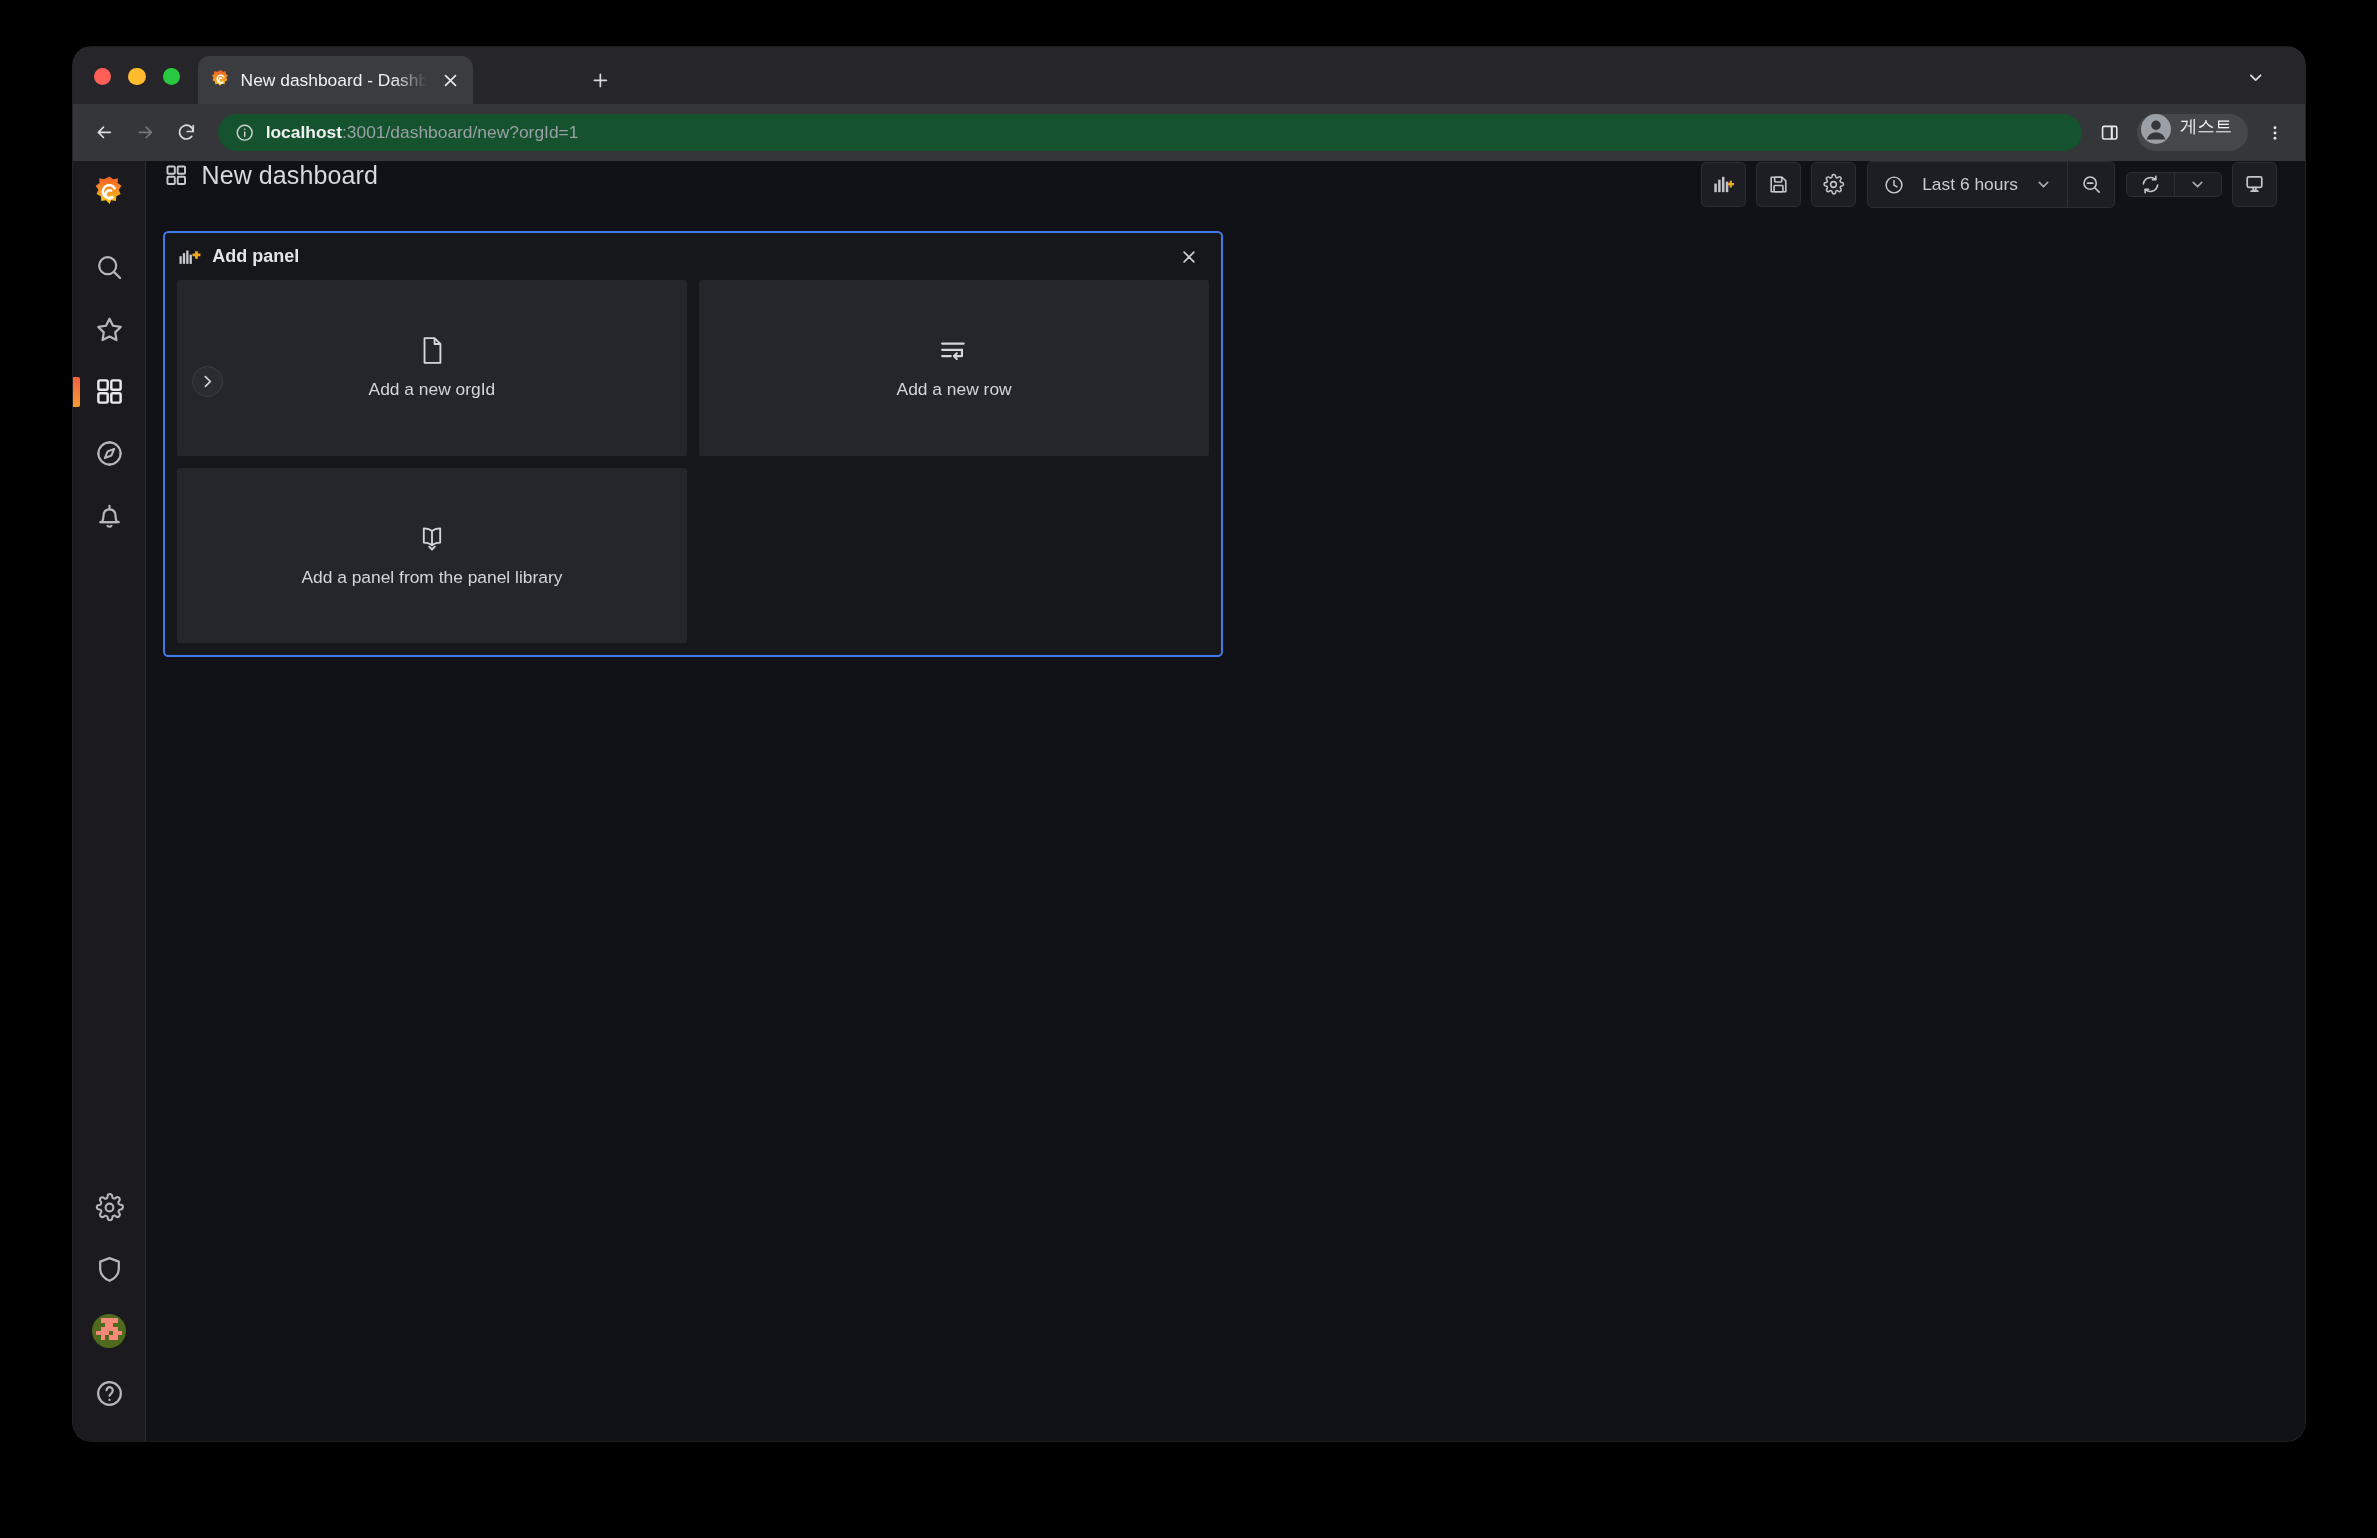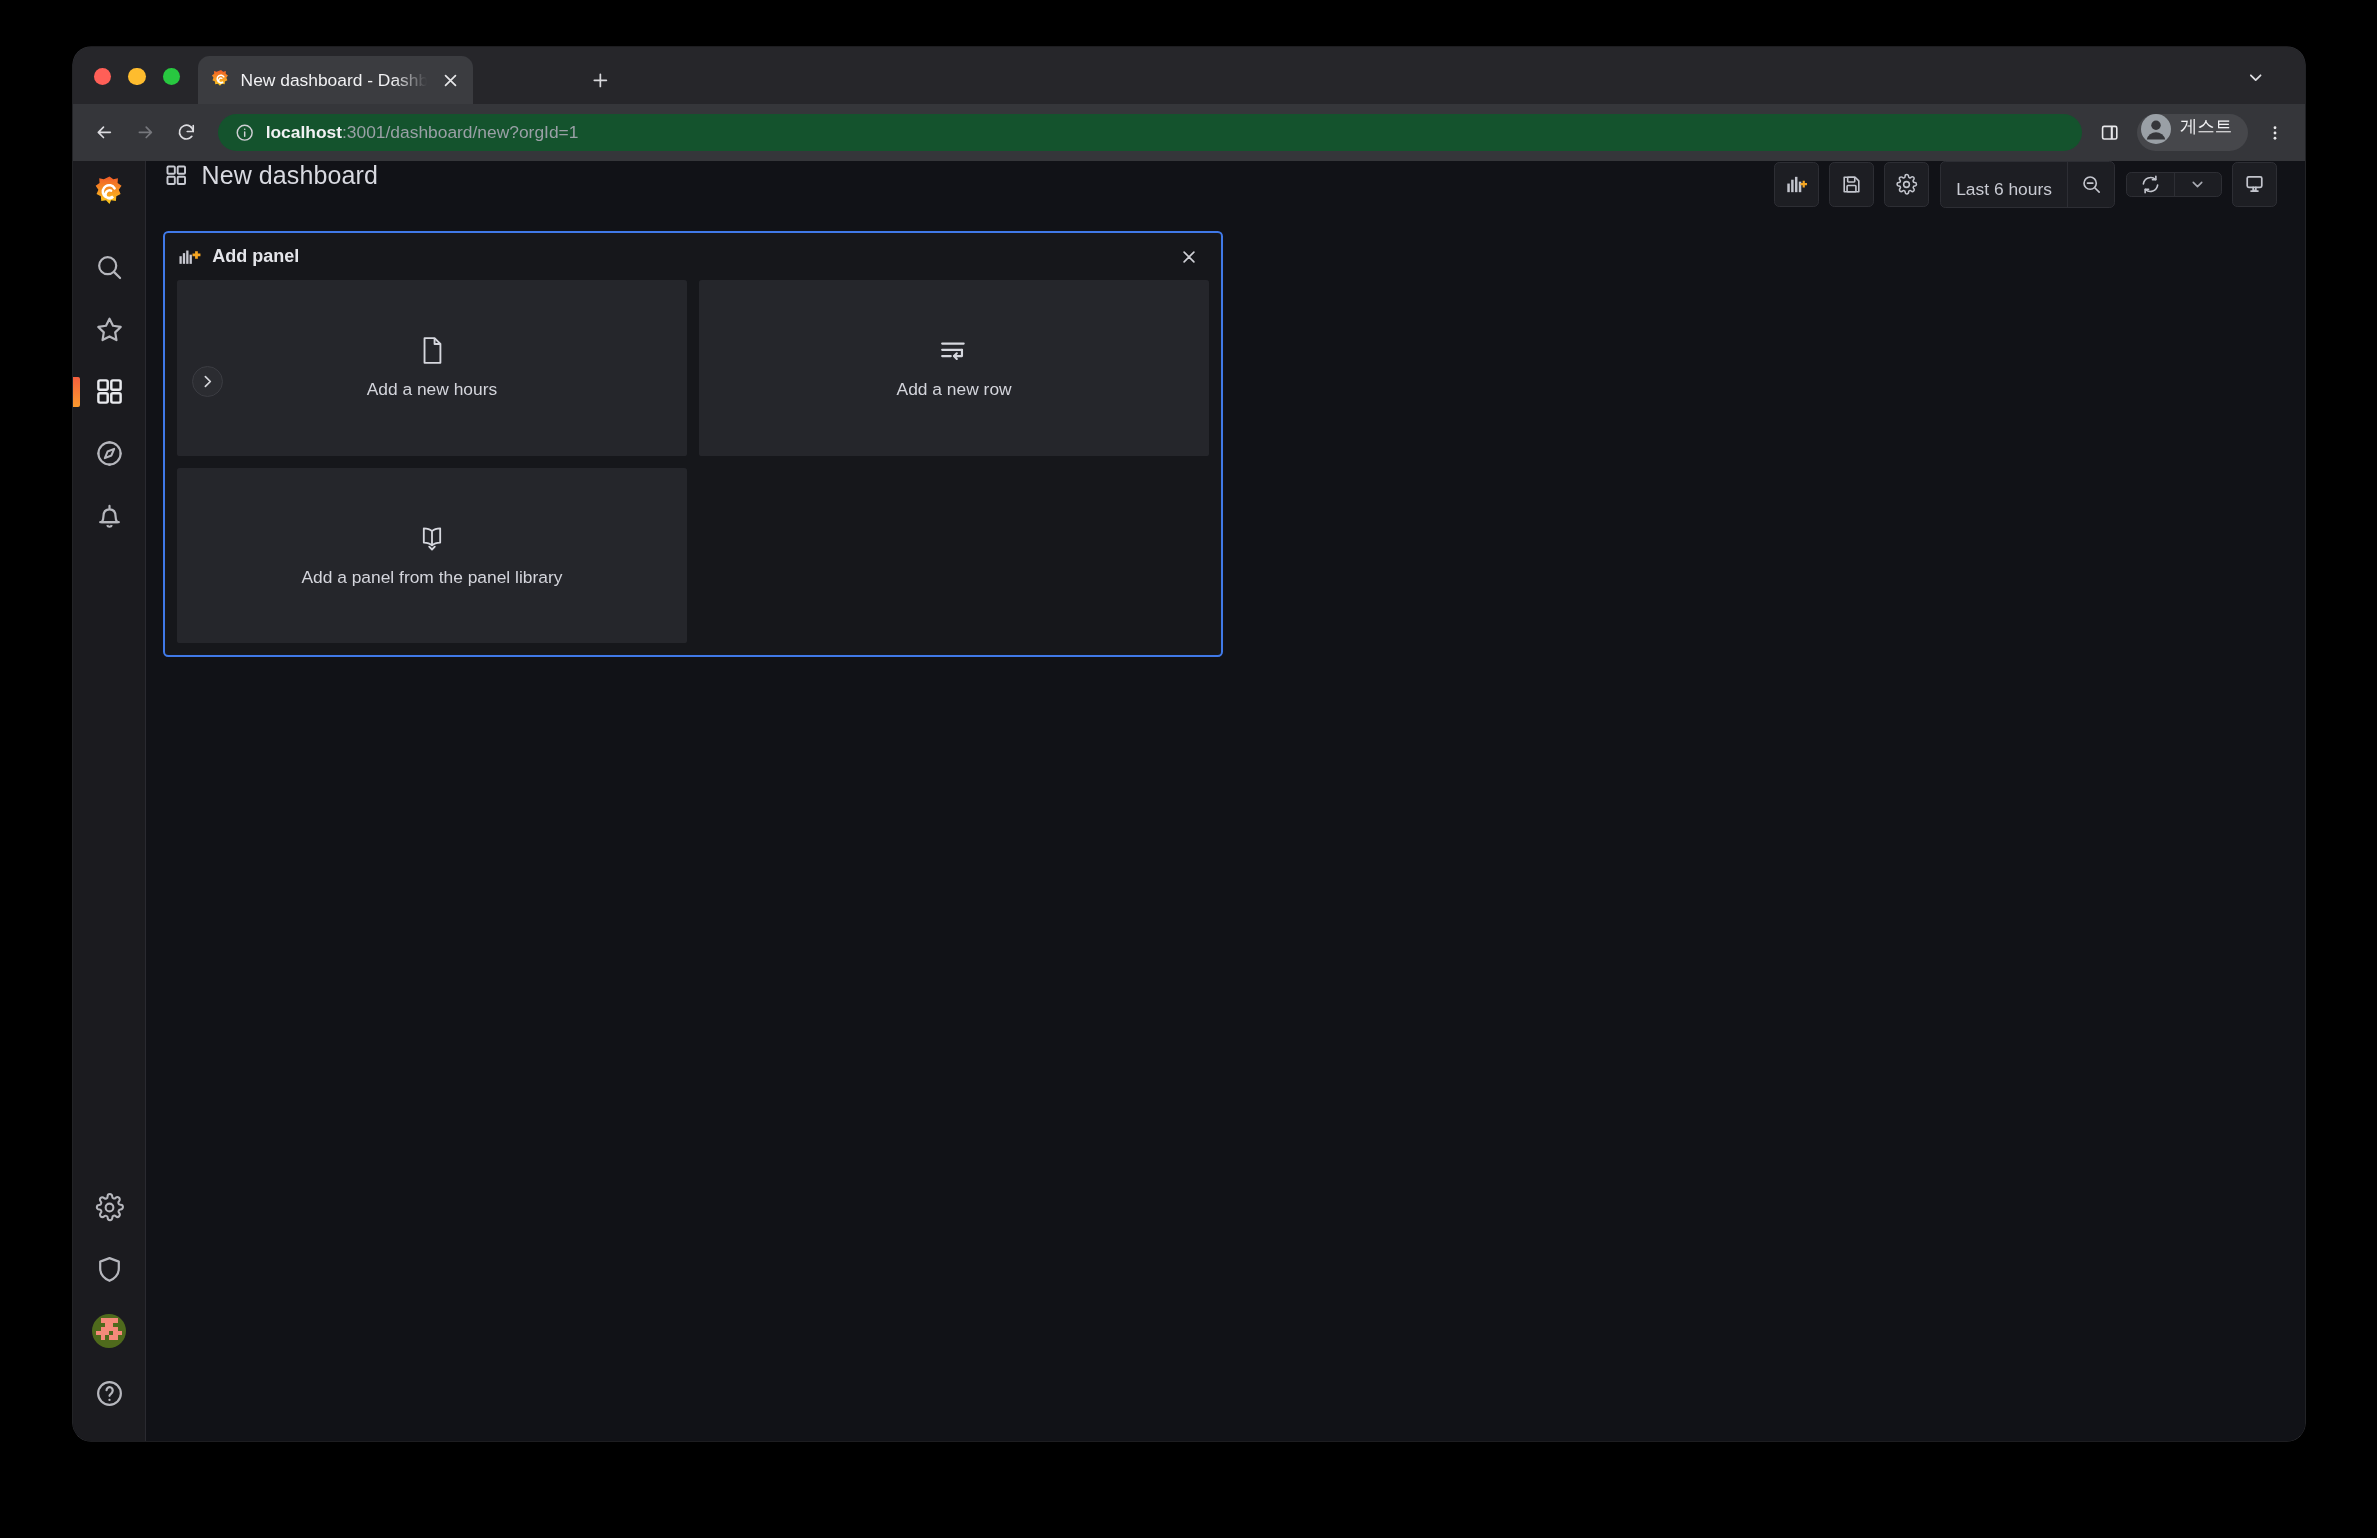--- a/index.html
+++ b/index.html
@@ -88,21 +88,21 @@
   #dash-title{ font-size:25px; color:#d8d9e0; font-weight:400; letter-spacing:0.1px; }
   #dash-nav-spacer{ flex:1; }
   #toolbar{ display:flex; align-items:center; gap:10.3px; }
   .tb-btn{
     width:45px; height:45px; border-radius:5.2px; background:#1d1e23; border:0.6px solid #2d2e34;
     display:flex; align-items:center; justify-content:center; color:#c3c5cd;
   }
   .tb-btn svg{ width:23px; height:23px; }
   #time-picker-group{ display:flex; align-items:stretch; border:0.6px solid #2d2e34; border-radius:5.2px; overflow:hidden; background:#1d1e23; }
   #time-picker{
-    display:flex; align-items:center; gap:17px; padding:0 15.5px; height:45px; color:#c9cbd3; font-size:17.4px;flex-direction:column;
+    display:flex; align-items:center; gap:17px; padding:0 15.5px; height:45px; color:#c9cbd3; font-size:17.4px;
   }
   #time-picker svg.clock{ width:22px; height:22px; color:#c9cbd3; }
   #time-picker svg.chev{ width:17px; height:17px; color:#a9abb3; }
   #zoom-out-btn{ width:47px; display:flex; align-items:center; justify-content:center; border-left:0.6px solid #2d2e34; color:#c3c5cd; }
   #zoom-out-btn svg{ width:23px; height:23px; }
   #refresh-group{ display:flex; align-items:stretch; border:0.6px solid #2d2e34; border-radius:5.2px; overflow:hidden; background:#1d1e23; }
   #refresh-btn{ width:47px; display:flex; align-items:center; justify-content:center; color:#c3c5cd; }
   #refresh-btn svg{ width:23px; height:23px; }
   #refresh-chevron-btn{ width:47px; display:flex; align-items:center; justify-content:center; border-left:0.6px solid #2d2e34; color:#a9abb3; }
   #refresh-chevron-btn svg{ width:17px; height:17px; }
@@ -443,21 +443,21 @@
               </svg>
             </span>
           </div>
 
           <div id="add-panel-body">
             <div class="add-option">
               <svg viewBox="0 0 24 26" fill="none" stroke="currentColor" stroke-width="1.6" stroke-linejoin="round">
                 <path d="M5.6 2.4h8.6l5 5v16.2H5.6z"></path>
                 <path d="M14.2 2.4v5h5"></path>
               </svg>
-              <span class="add-option-label">Add a new hours</span>
+              <span class="add-option-label">Add a new orgId</span>
             </div>
 
             <div class="add-option">
               <svg viewBox="0 0 26 22" fill="none" stroke="currentColor" stroke-width="2" stroke-linecap="round" stroke-linejoin="round">
                 <path d="M2 4.6h20"></path>
                 <path d="M2 10.4h18.4"></path>
                 <path d="M2 16.2h8"></path>
                 <path d="M20.4 10.4v5.8H13"></path>
                 <path d="M15.6 13.6L13 16.2l2.6 2.6"></path>
               </svg>

